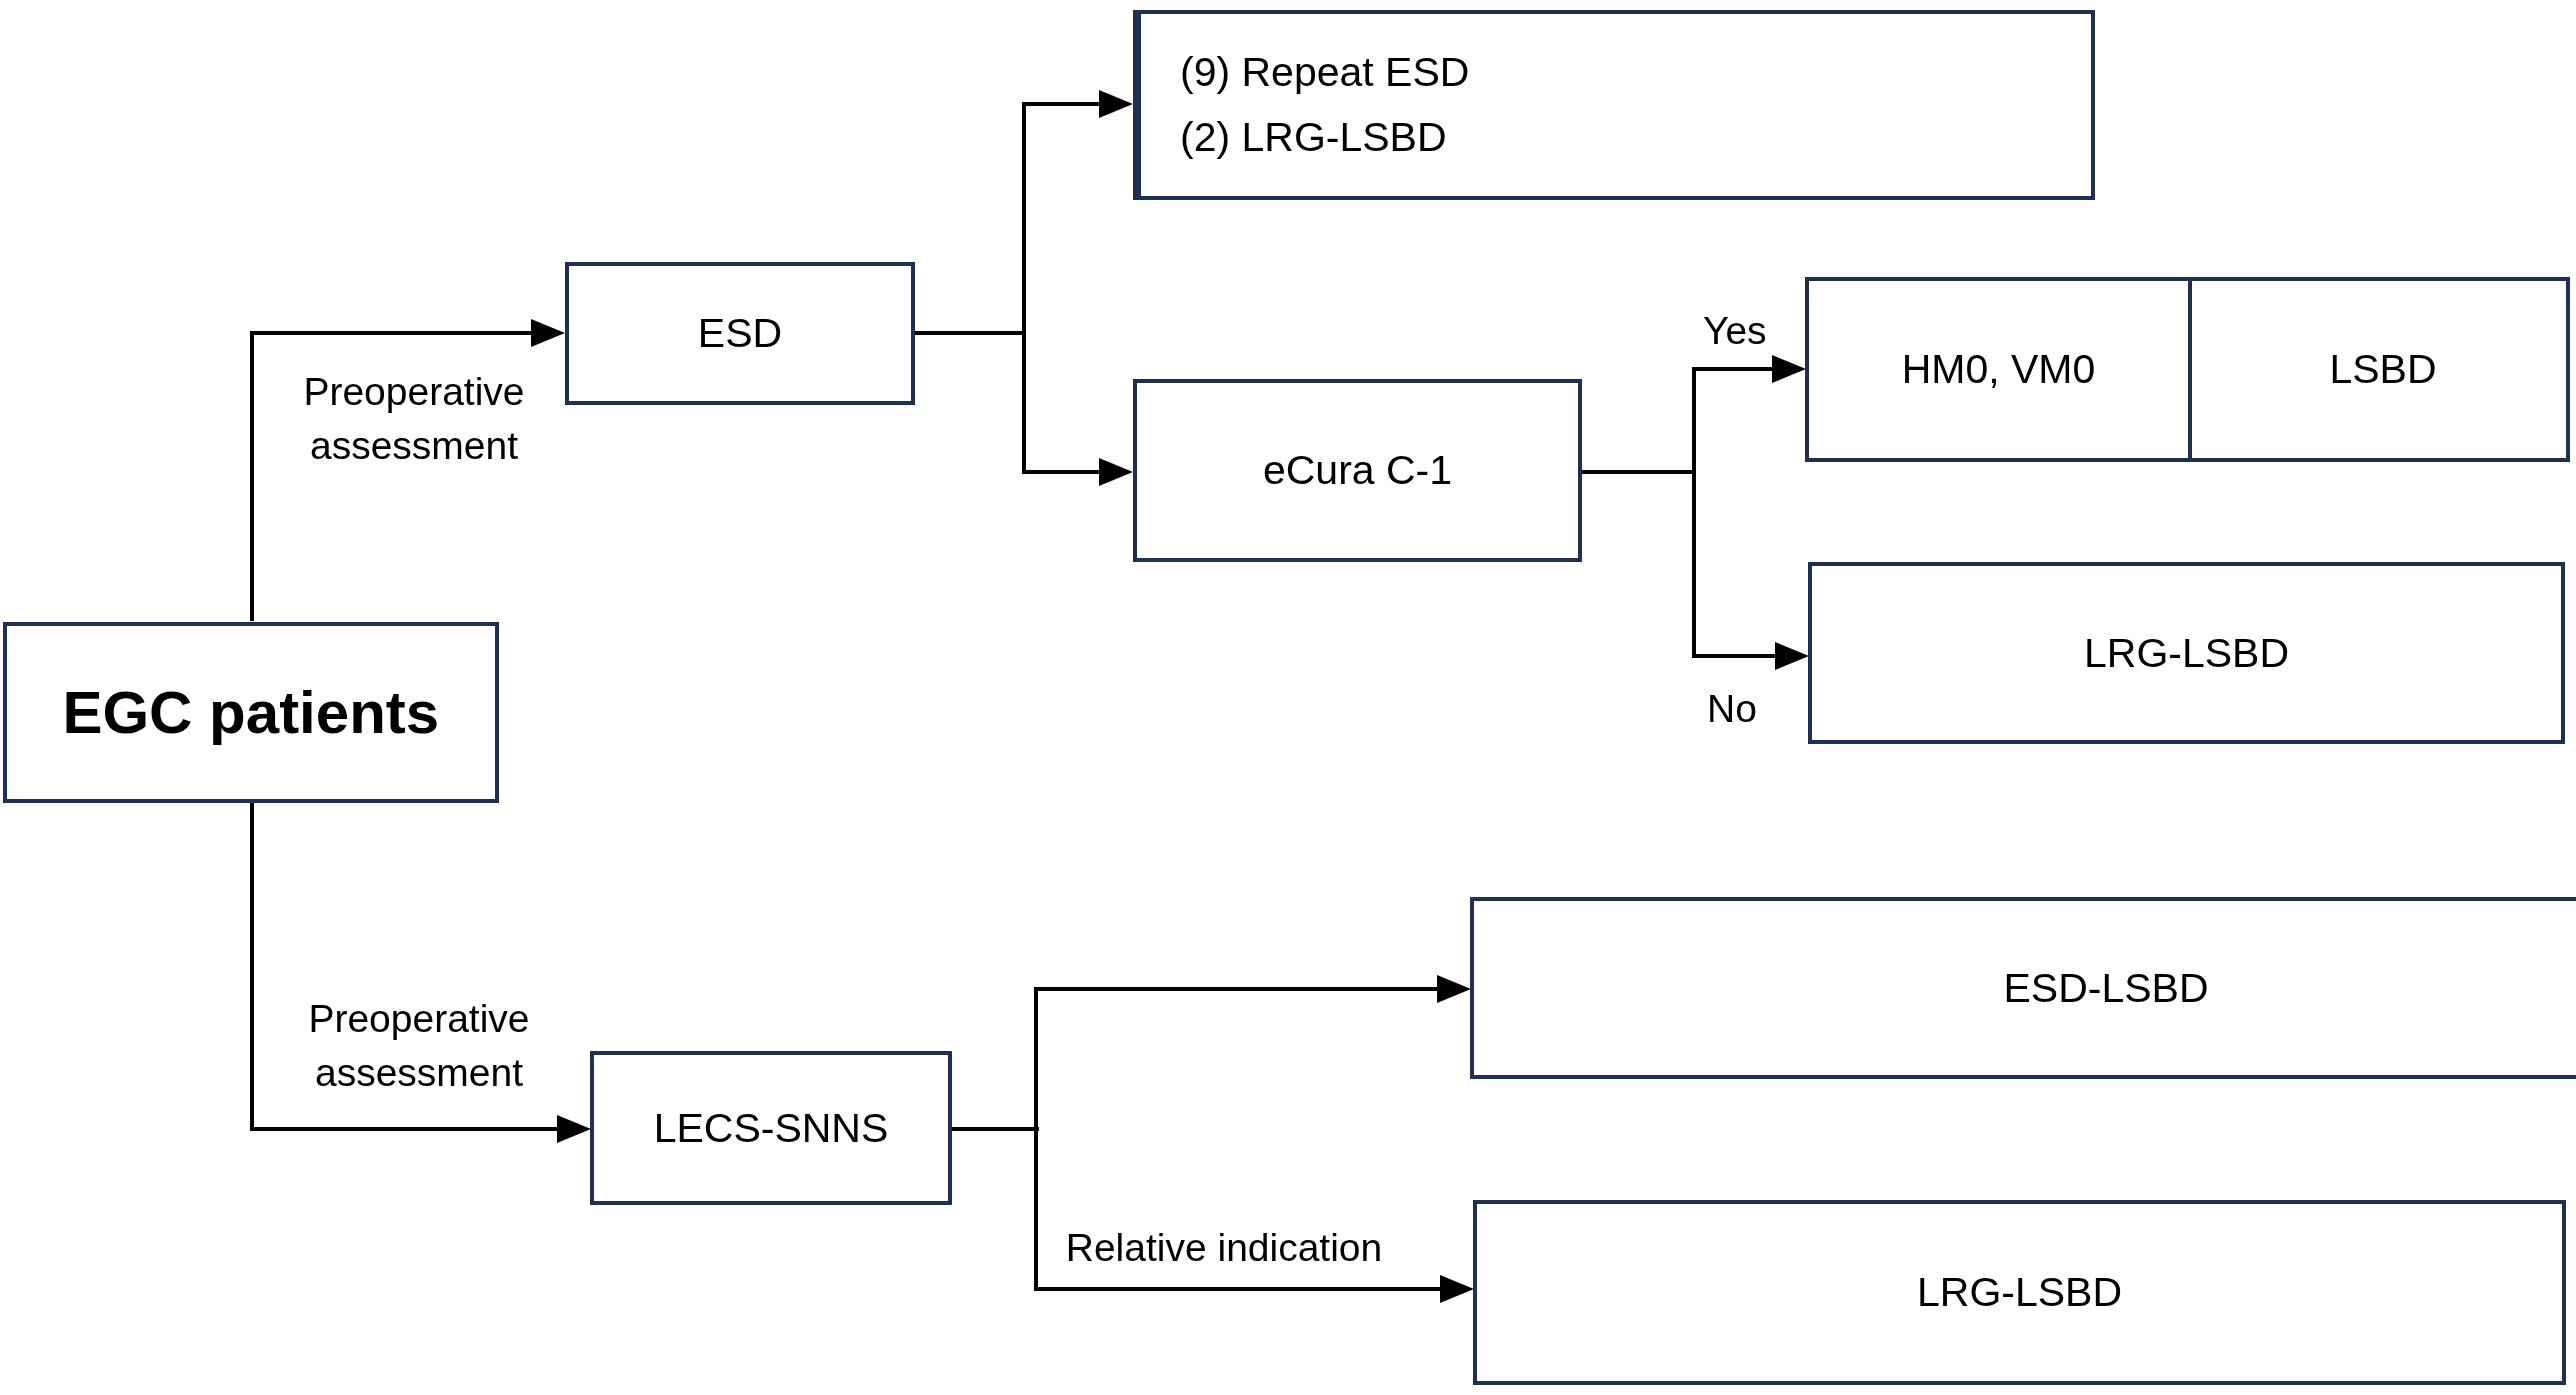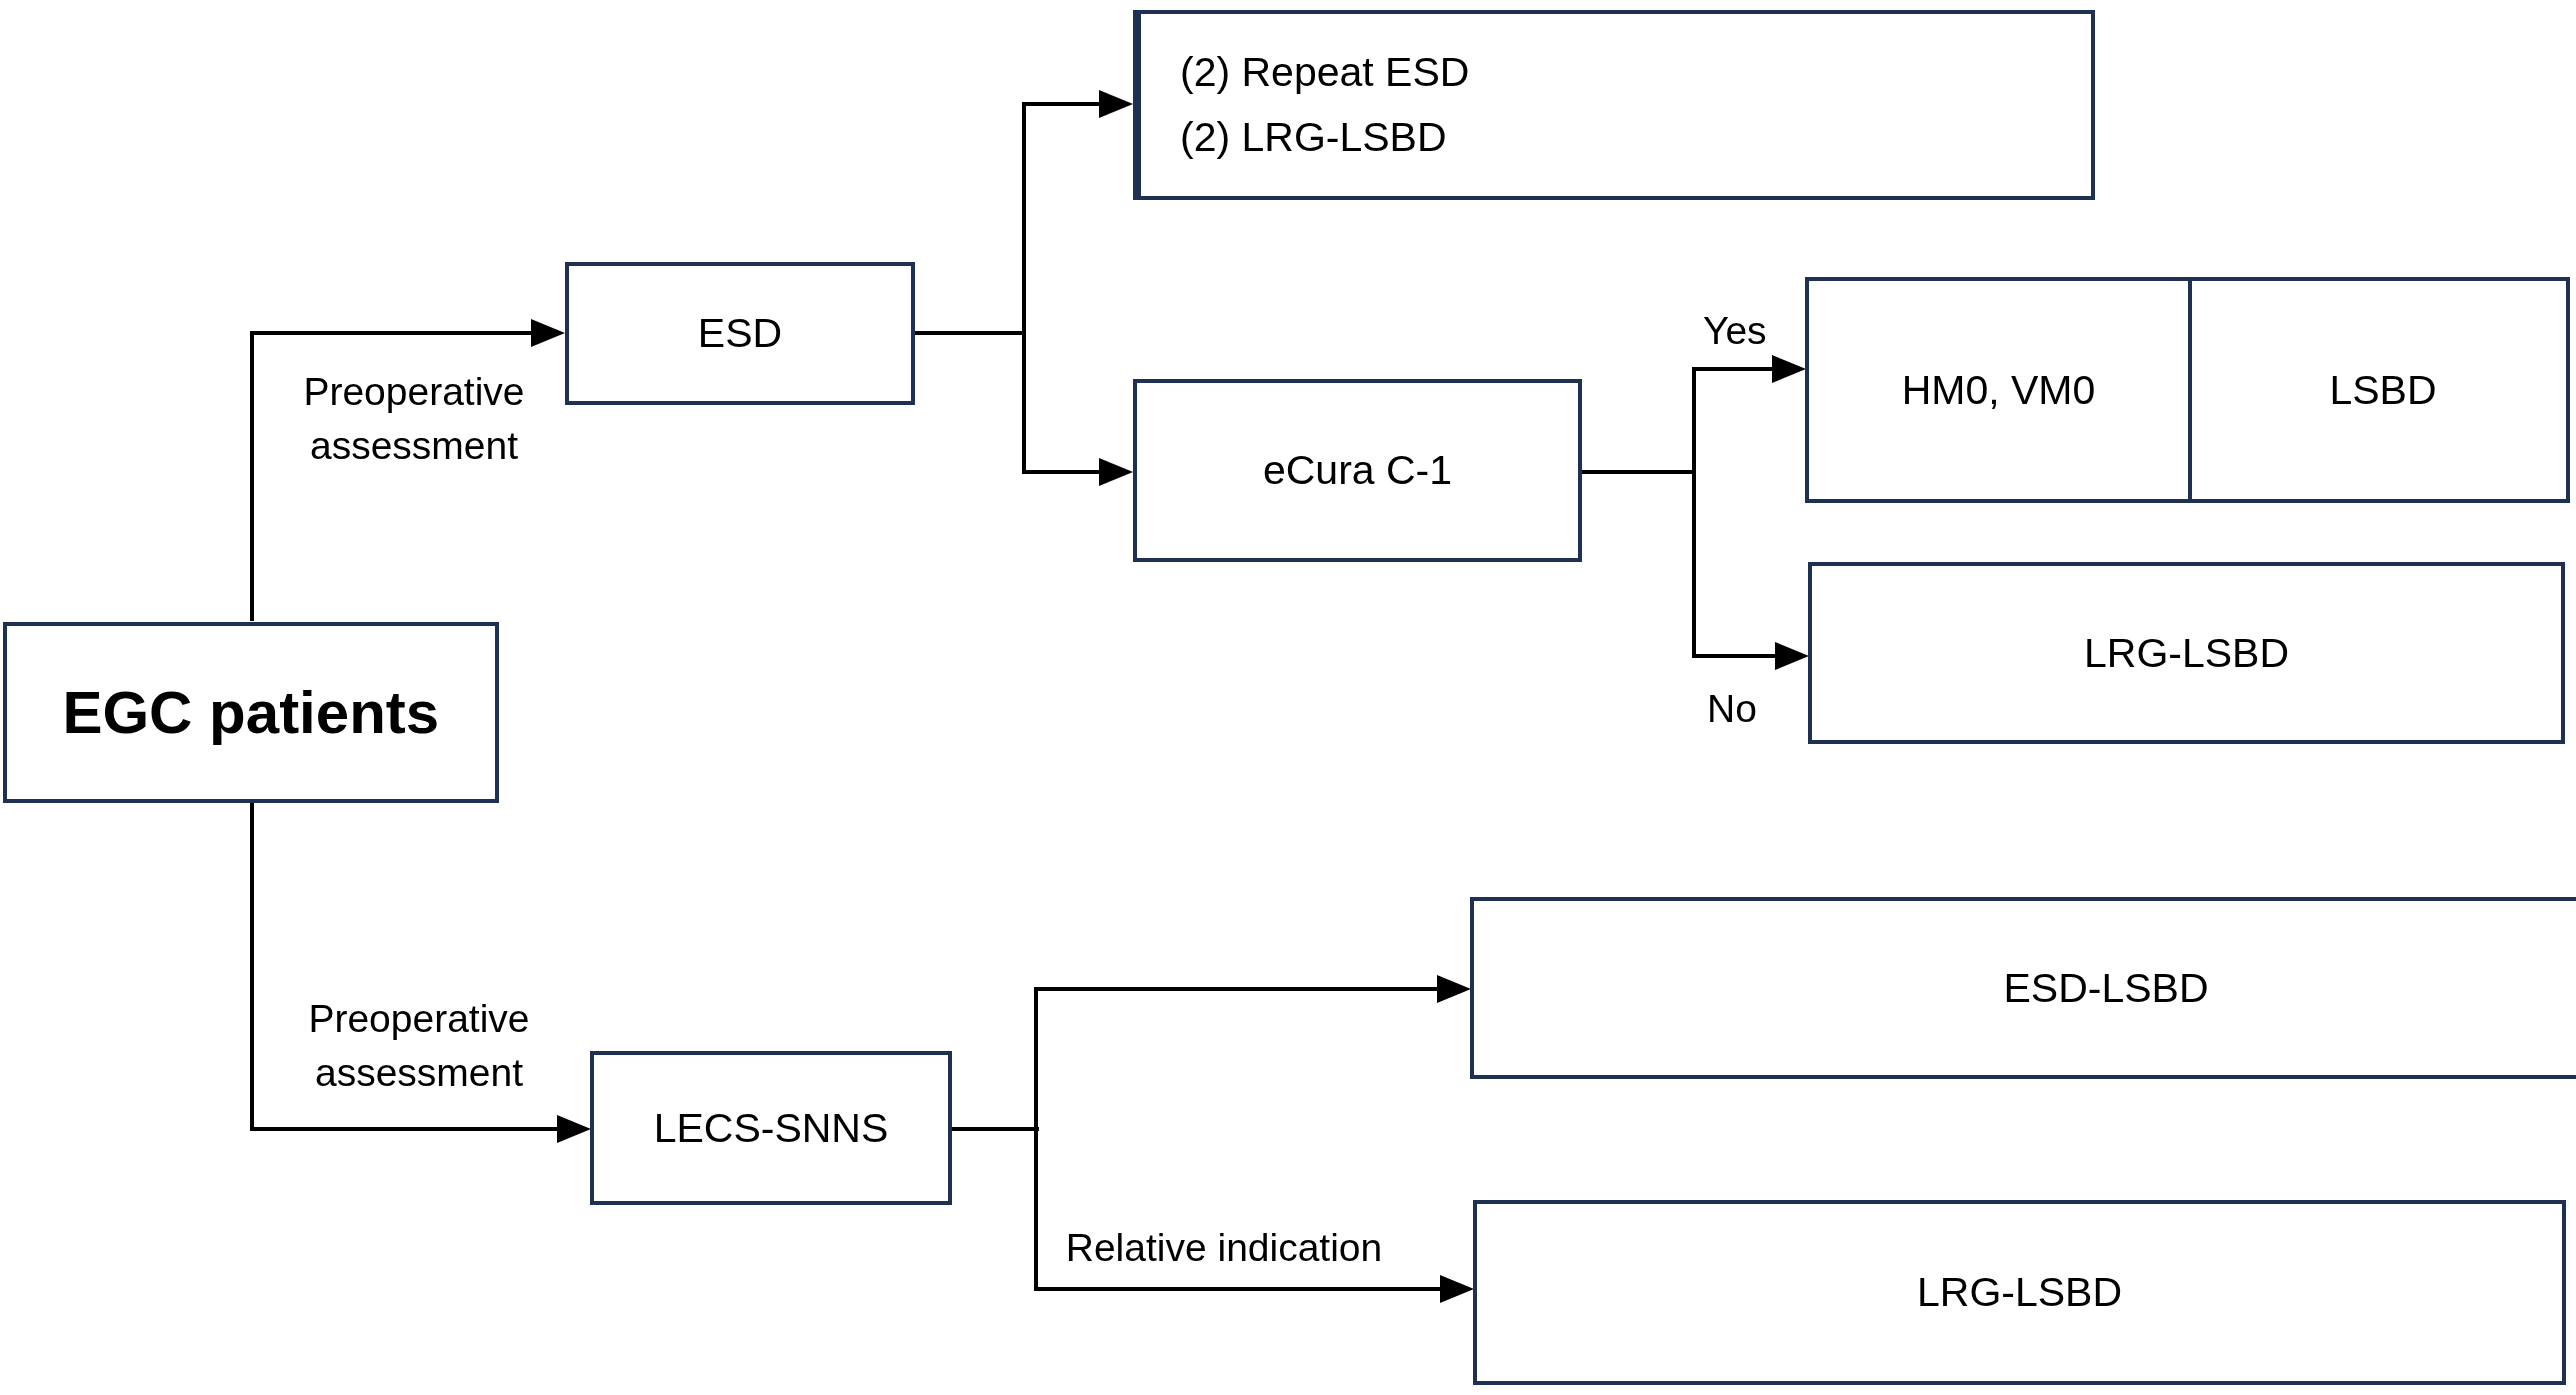--- a/index.html
+++ b/index.html
@@ -109,30 +109,30 @@
   <div class="node" style="left:2.8px; top:622px; width:496px; height:181px;">
     <span class="bold-label">EGC patients</span>
   </div>
 
   <div class="node" style="left:565px; top:262px; width:350px; height:143px;">
     <span>ESD</span>
   </div>
 
   <div class="node split" style="left:1133px; top:10.2px; width:962px; height:190px;">
     <div class="cell outcomes" style="flex:1;">
-      <span>(2) Repeat ESD</span>
+      <span>(9) Repeat ESD</span>
       <span>(2) LRG-LSBD</span>
     </div>
   </div>
 
   <div class="node" style="left:1133px; top:379px; width:449px; height:183px;">
     <span>eCura C-1</span>
   </div>
 
-  <div class="node split" style="left:1805px; top:277px; width:765px; height:226px;">
+  <div class="node split" style="left:1805px; top:277px; width:765px; height:185px;">
     <div class="cell" style="width:379px;">
       <span>HM0, VM0</span>
     </div>
     <div class="cell" style="flex:1; border-left:4.7px solid #1e3150;padding-left:8px;">
       <span>LSBD</span>
     </div>
   </div>
 
   <div class="node" style="left:1808px; top:562px; width:757px; height:182px;">
     <span>LRG-LSBD</span>

